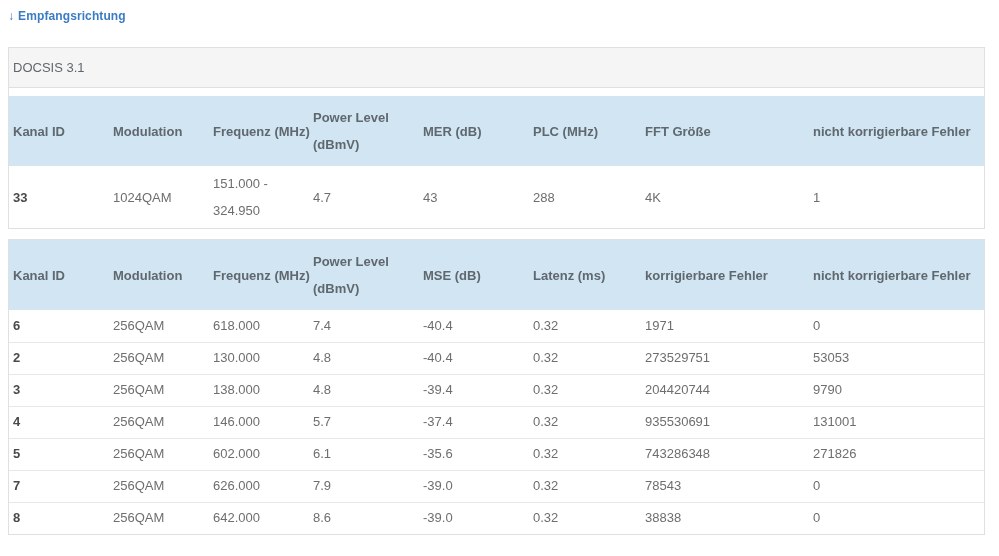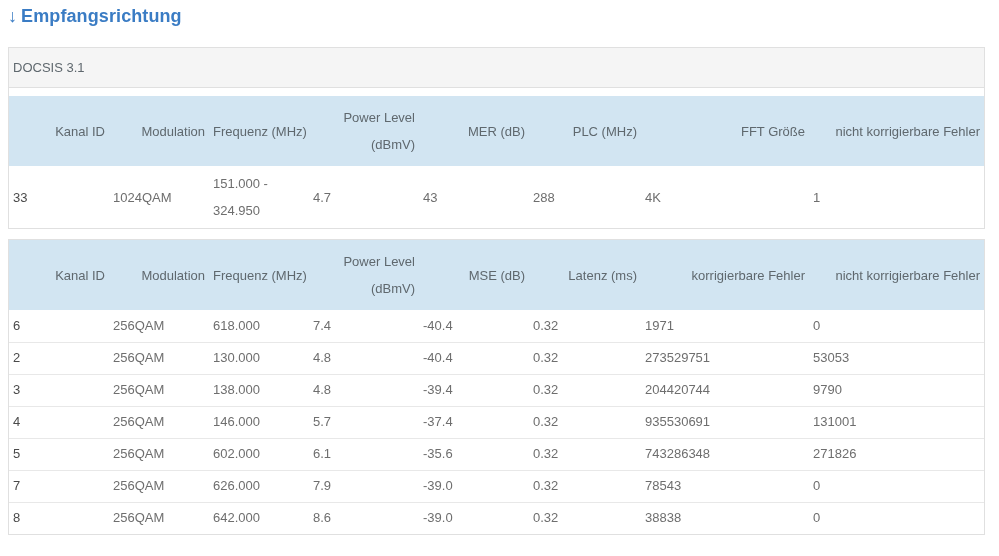--- a/index.html
+++ b/index.html
@@ -15,21 +15,21 @@
   * { box-sizing: border-box; }
   html, body { margin: 0; padding: 0; background: #ffffff; }
   body {
     width: 999px; height: 556px;
     padding: 7px 8px;
     overflow: hidden;
     font-family: "Liberation Sans", "DejaVu Sans", sans-serif;
   }
   h1.page-title {
     margin: 0;
-    font-size: 18px;
+    font-size: 12px;
     font-weight: 600;
     color: var(--accent);
     line-height: 18px;
     letter-spacing: 0.1px;
   }
   h1.page-title .arrow { margin-right: 4px; font-weight: 600; }
   .table-block {
     width: 977px;
     border: 1px solid var(--border);
     background: #ffffff;
@@ -49,36 +49,36 @@
   }
   table {
     width: 975px;
     table-layout: fixed;
     border-collapse: collapse;
     font-size: 13px;
   }
   th {
     background: var(--table-header-bg);
     color: var(--header-text);
-    font-weight: 400;
-    text-align: right;
+    font-weight: 700;
+    text-align: left;
     vertical-align: middle;
     padding: 8px 4px;
     line-height: 27px;
     white-space: nowrap;
   }
   th.wrap { white-space: normal; }
   thead tr { height: 60px; }
   td {
     color: var(--text);
     vertical-align: middle;
     padding: 0 4px;
     white-space: normal;
   }
-  td.id-col { font-weight: 400; color: var(--text-dark); }
+  td.id-col { font-weight: 700; color: var(--text-dark); }
   tbody tr { border-bottom: 1px solid var(--row-border); }
   tbody tr:last-child { border-bottom: none; }
   .t31 tbody tr { height: 62px; }
   .t31 td { line-height: 27px; }
   .t30 tbody tr { height: 32px; }
   .t30 td { line-height: 18px; }
 </style>
 </head>
 <body>
 

